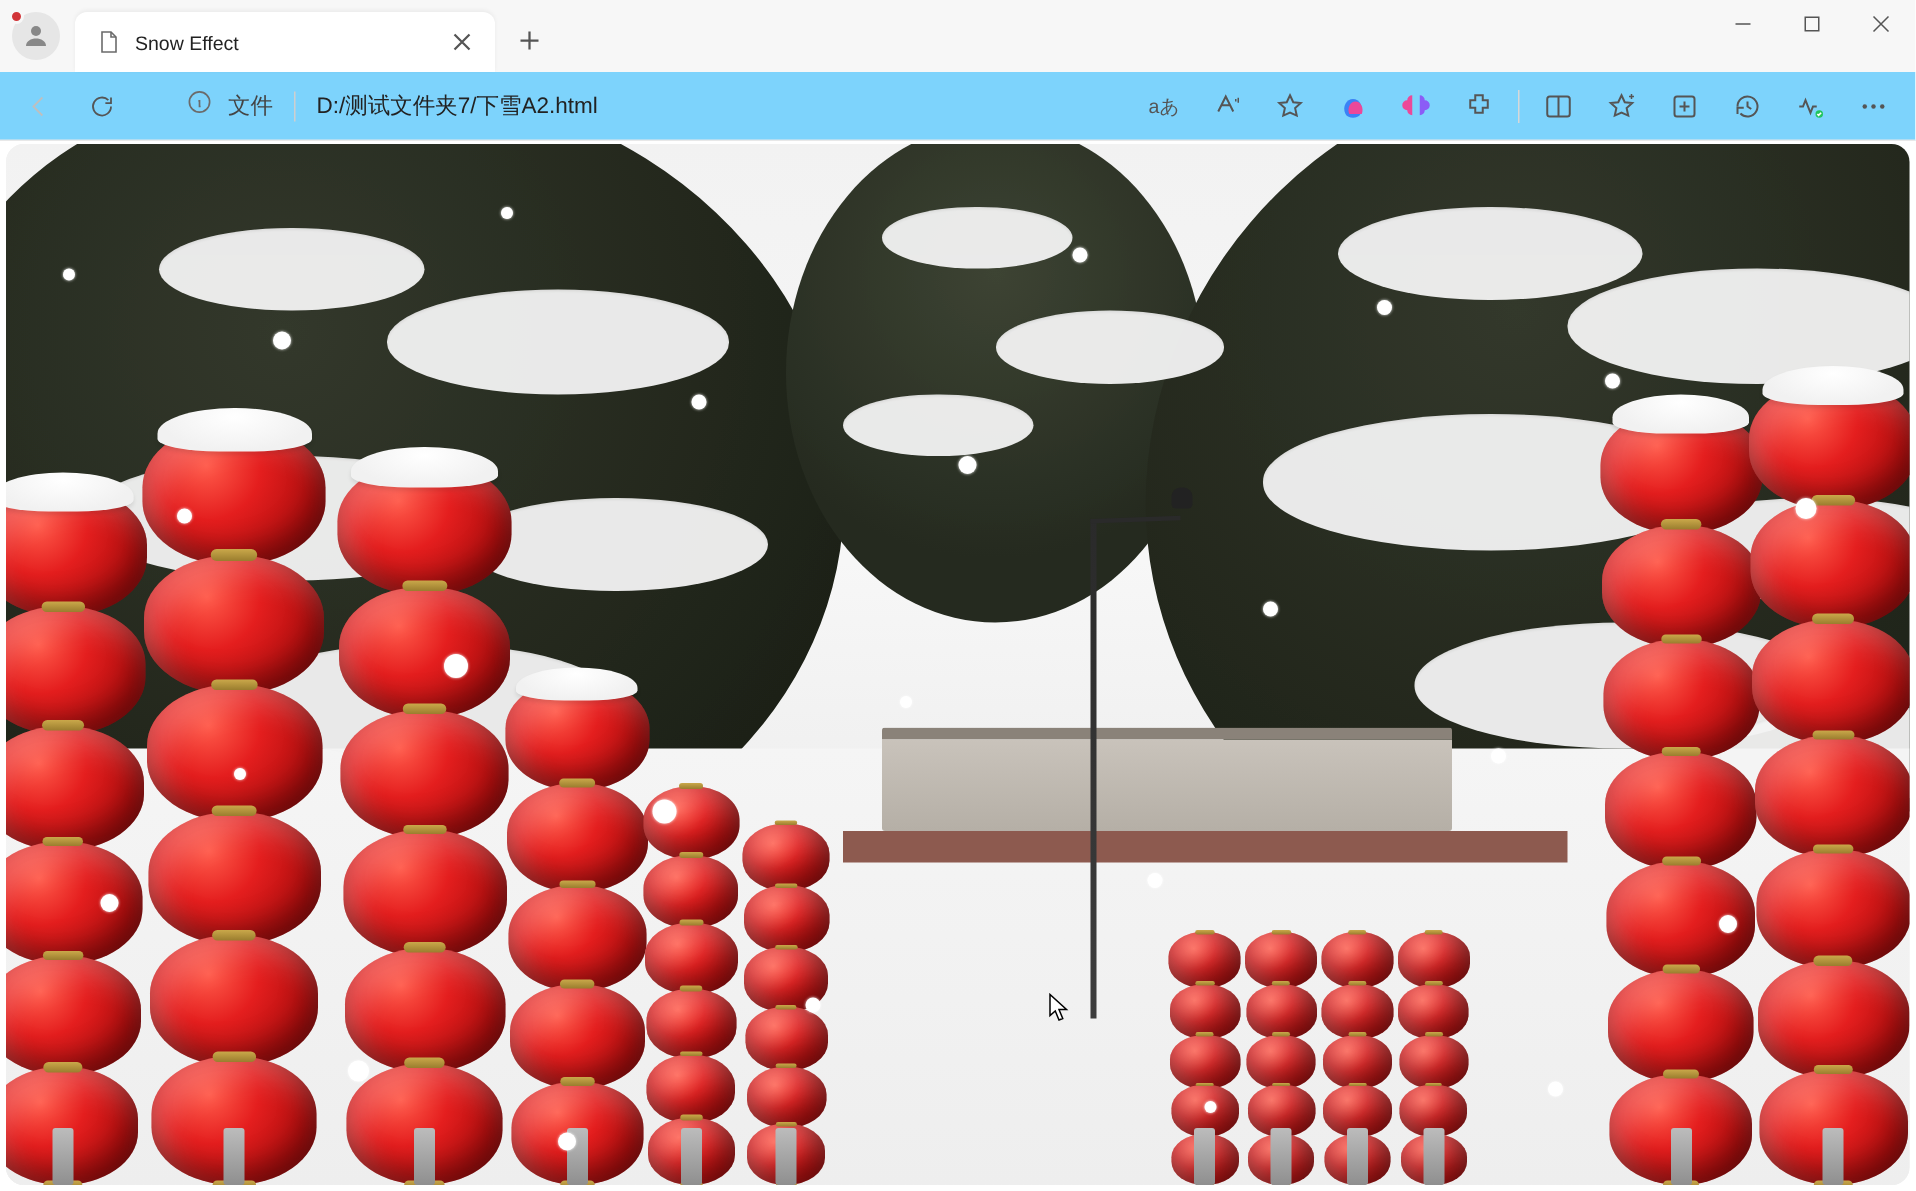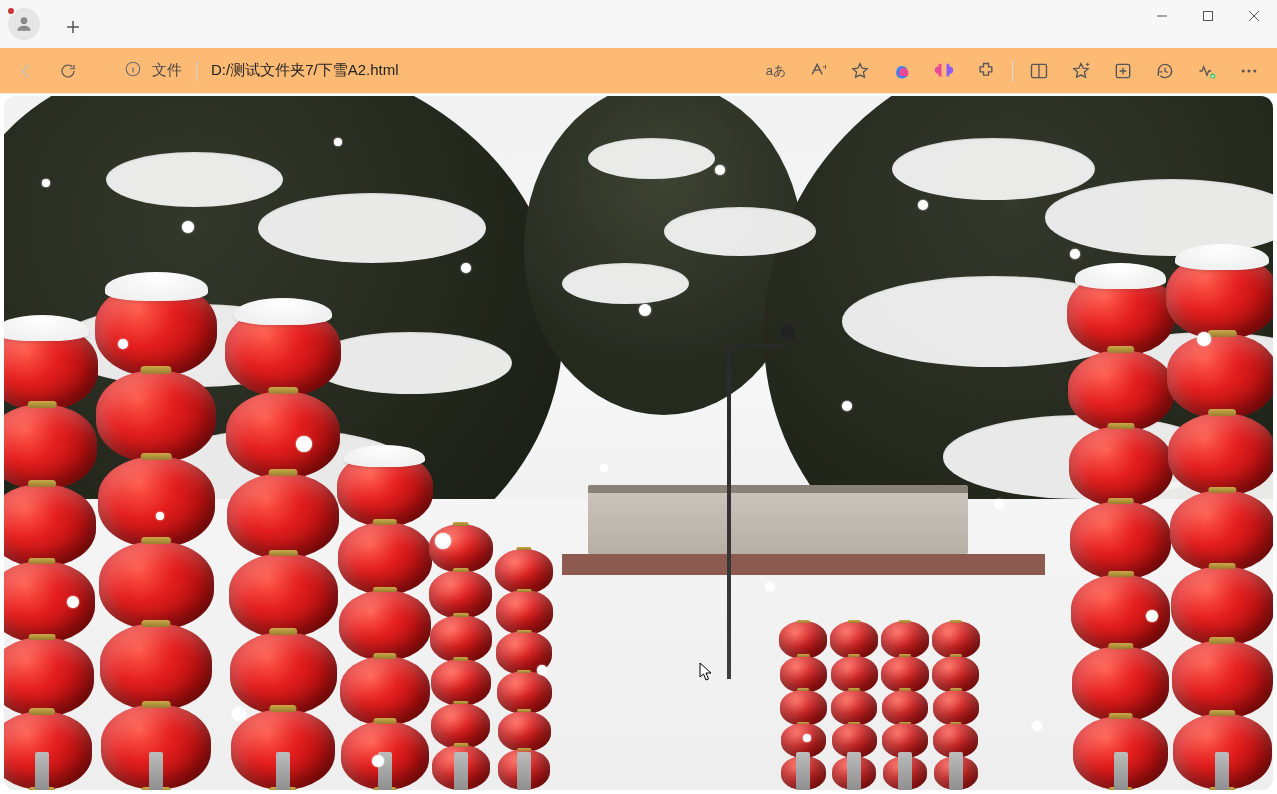--- a/index.html
+++ b/index.html
@@ -18,21 +18,21 @@
   .tab .close svg { width: 12px; height: 12px; stroke: #555; stroke-width: 1.5; }
 
   .newtab { width: 34px; height: 34px; display:flex; align-items:center; justify-content:center; margin: 0 0 4px 6px; border-radius: 4px; }
   .newtab svg { width: 14px; height: 14px; stroke: #555; stroke-width: 1.5; }
 
   .win-controls { position: absolute; right: 0; top: 0; display: flex; height: 40px; }
   .win-btn { width: 46px; height: 32px; display:flex; align-items:center; justify-content:center; }
   .win-btn svg { width: 12px; height: 12px; stroke: #555; stroke-width: 1; fill: none; }
 
   
-  .toolbar { height: 46px; background: #fdba74; display: flex; align-items: center; padding: 0 8px; gap: 6px; border-bottom: 1px solid #e8e8e8; }
+  .toolbar { height: 46px; background: #7dd3fc; display: flex; align-items: center; padding: 0 8px; gap: 6px; border-bottom: 1px solid #e8e8e8; }
   .tb-btn { width: 36px; height: 36px; display:flex; align-items:center; justify-content:center; border-radius: 4px; }
   .tb-btn svg { width: 18px; height: 18px; stroke: #555; fill: none; stroke-width: 1.6; }
   .tb-btn.back svg { stroke: #bfbfbf; }
 
   .addr { flex: 0 0 auto; display:flex; align-items:center; height: 34px; gap: 10px; padding: 0 6px 0 12px; margin-left: 20px; }
   .addr .info-icon svg { width: 18px; height: 18px; stroke: #6b6b6b; fill:none; stroke-width:1.5; }
   .addr .label { font-size: 15px; color: #444; }
   .addr .divider { width: 1px; height: 20px; background: #cfcfcf; margin: 0 4px; }
   .addr .path { font-size: 15px; color: #222; }
 
@@ -85,20 +85,32 @@
 
 <div class="titlebar">
   <div class="profile">
     <svg viewBox="0 0 24 24">
         <circle cx="12" cy="8" r="4"></circle>
         <path d="M4 20c0-4 4-6 8-6s8 2 8 6z"></path>
       </svg>
     <span class="dot"></span>
   </div>
 
+  <div class="tab">
+    <svg class="favicon" viewBox="0 0 24 24">
+        <path d="M6 2h9l5 5v15H6z" fill="none" stroke="#6b6b6b" stroke-width="1.6"></path>
+        <path d="M15 2v5h5" fill="none" stroke="#6b6b6b" stroke-width="1.6"></path>
+      </svg>
+    <span class="title">Snow Effect</span>
+    <span class="close">
+      <svg viewBox="0 0 12 12">
+          <path d="M1 1 L11 11 M11 1 L1 11"></path>
+        </svg>
+    </span>
+  </div>
 
   <div class="newtab" title="New tab">
     <svg viewBox="0 0 14 14">
         <path d="M7 1v12M1 7h12"></path>
       </svg>
   </div>
 
   <div class="win-controls">
     <div class="win-btn">
         <svg viewBox="0 0 12 12">

